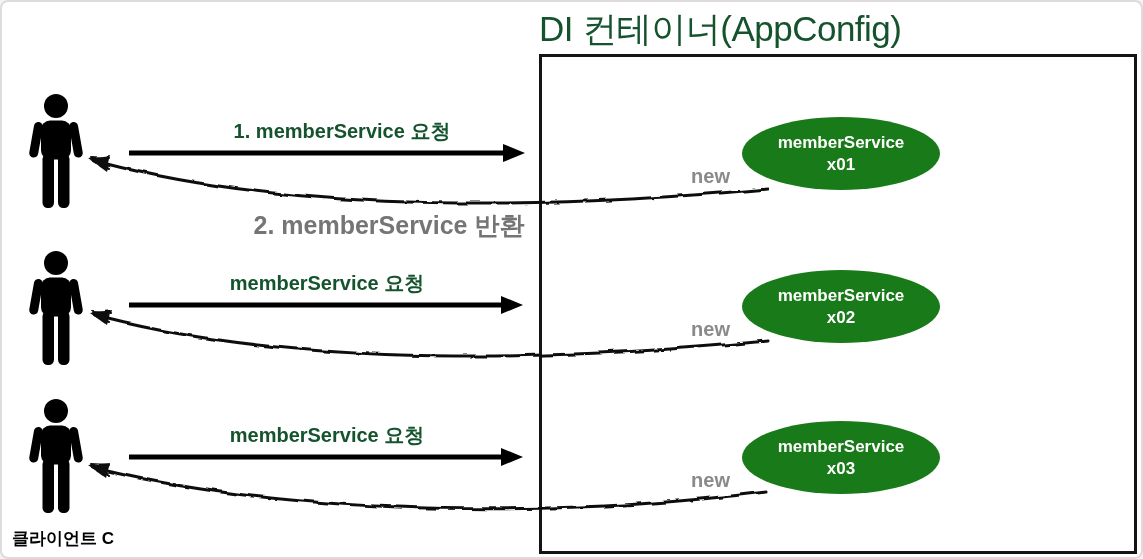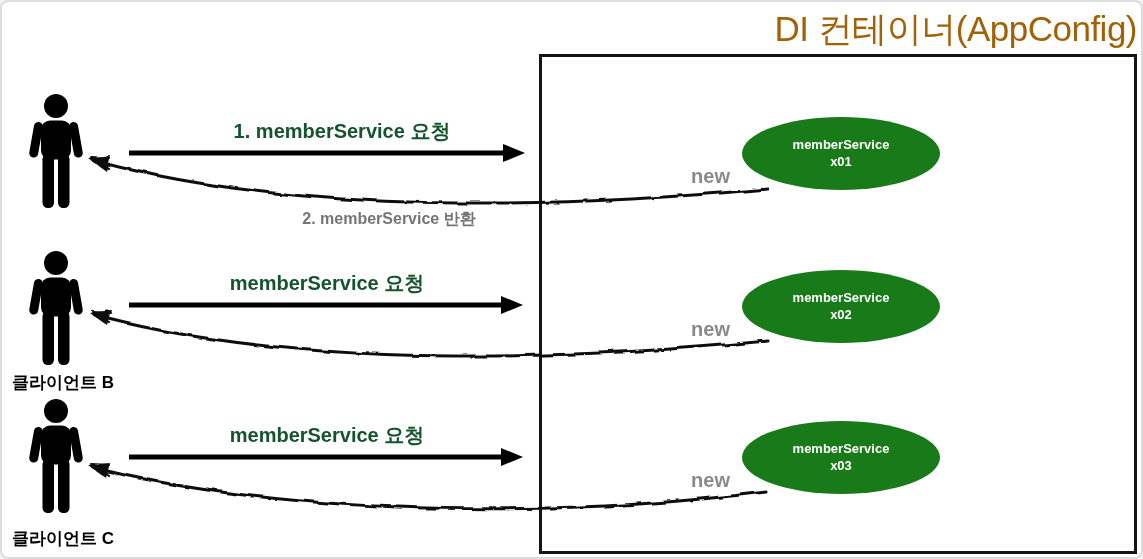--- a/index.html
+++ b/index.html
@@ -3,44 +3,44 @@
 <meta charset="utf-8">
 <style>
   html,body{margin:0;padding:0;background:#f4f4f4;}
   .canvas{
     position:relative;width:1143px;height:559px;background:#ffffff;
     border:2px solid #dcdcdc;border-radius:8px;box-sizing:border-box;
     font-family:"Liberation Sans","DejaVu Sans",sans-serif;overflow:hidden;
   }
   .abs{position:absolute;}
   .title{
-    left:537px;top:4px;width:598px;text-align:right;
-    font-size:35px;font-weight:400;color:#a16207;letter-spacing:-0.5px;
+    left:537px;top:4px;width:598px;text-align:left;
+    font-size:35px;font-weight:400;color:#14532d;letter-spacing:-0.5px;
   }
   .container-box{
     left:537px;top:52px;width:598px;height:500px;
     border:3px solid #141414;box-sizing:border-box;background:transparent;
   }
   .svg-layer{left:0;top:0;width:1143px;height:559px;pointer-events:none;}
   .req-label{
     width:380px;text-align:center;font-size:20px;font-weight:bold;color:#14532d;
   }
   .ret-label{
-    width:360px;text-align:center;font-size:16px;font-weight:bold;color:#757575;
+    width:360px;text-align:center;font-size:25px;font-weight:bold;color:#757575;
   }
   .new-label{
     width:60px;text-align:right;font-size:20px;font-weight:bold;color:#8a8a8a;margin-top:24px;
   }
   .client-label{
     width:140px;font-size:17px;font-weight:bold;color:#000000;
   }
   .instance{
     left:740px;width:198px;height:73px;border-radius:50%;
     background:#187a18;display:flex;flex-direction:column;align-items:center;
-    justify-content:center;color:#ffffff;font-weight:bold;font-size:13px;
+    justify-content:center;color:#ffffff;font-weight:bold;font-size:17px;
     line-height:1.25;text-align:center;
   }
 </style>
 </head>
 <body>
 
 <div class="canvas">
 
   <div class="abs container-box"></div>
 
@@ -107,21 +107,20 @@
   <div class="abs req-label" style="left:150px;top:116px;">1. memberService 요청</div>
   <div class="abs ret-label" style="left:207px;top:207px;">2. memberService 반환</div>
   <div class="abs new-label" style="left:668px;top:139px;">new</div>
   <div class="abs instance" style="top:115px;">
     <span>memberService</span>
     <span>x01</span>
   </div>
 
   <div class="abs req-label" style="left:135px;top:268px;">memberService 요청</div>
   <div class="abs new-label" style="left:668px;top:292px;">new</div>
-  <div class="abs client-label" style="left:10px;top:369px;">클라이언트 B</div>
   <div class="abs instance" style="top:268px;">
     <span>memberService</span>
     <span>x02</span>
   </div>
 
   <div class="abs req-label" style="left:135px;top:420px;">memberService 요청</div>
   <div class="abs new-label" style="left:668px;top:443px;">new</div>
   <div class="abs client-label" style="left:10px;top:525px;">클라이언트 C</div>
   <div class="abs instance" style="top:419px;">
     <span>memberService</span>

